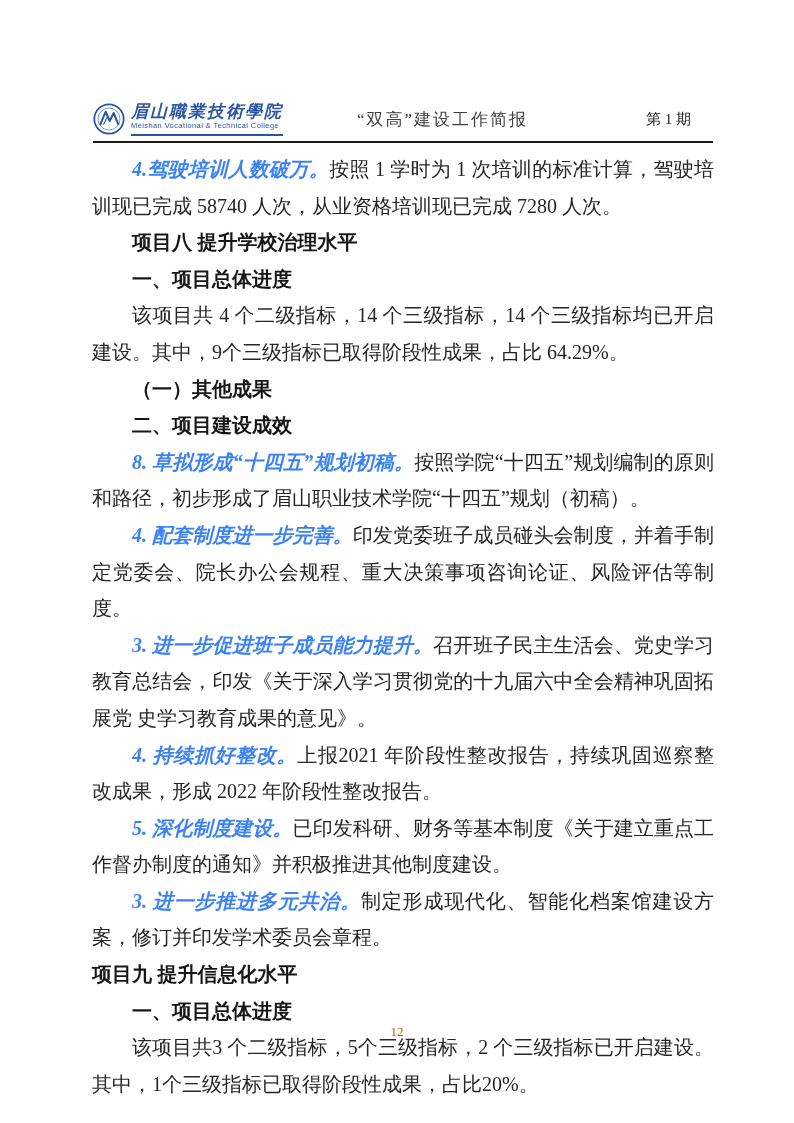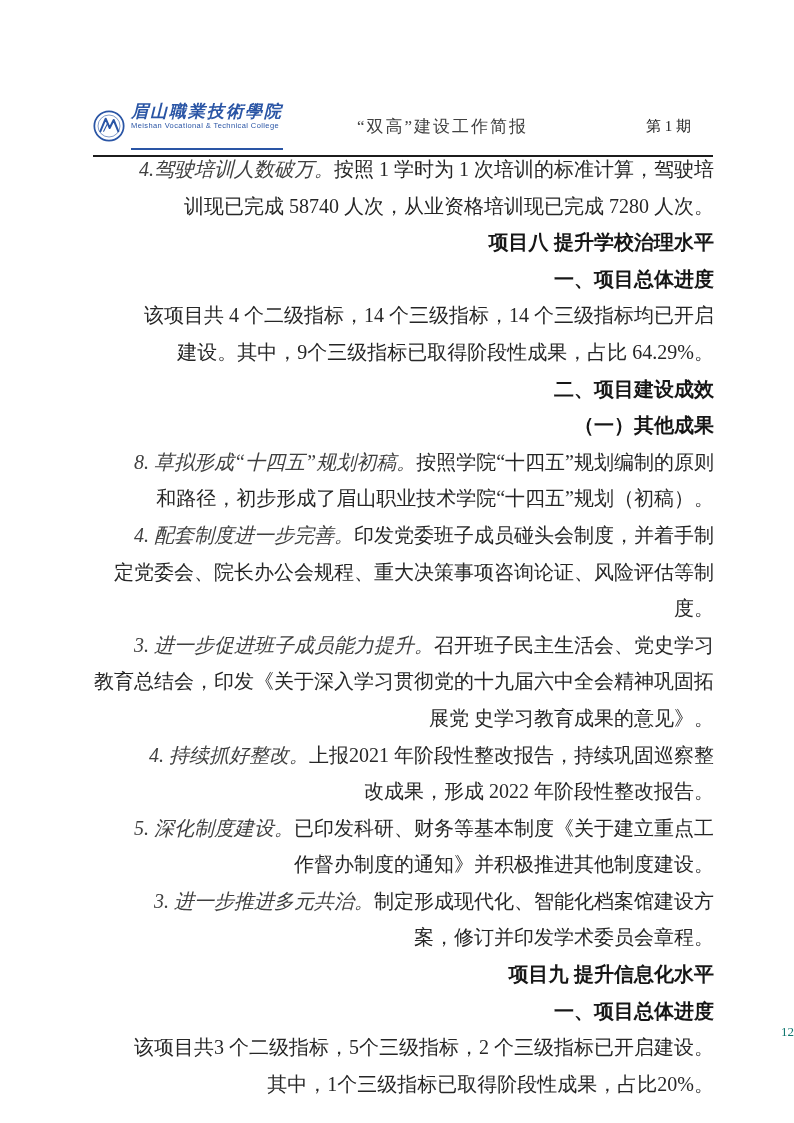--- a/index.html
+++ b/index.html
@@ -14,21 +14,21 @@
   .doc-header {
     position:absolute; left:93px; top:102px; width:620px;
     display:flex; align-items:center; justify-content:space-between;
     padding-bottom:5px;
     border-bottom:2px solid #1c1c1c;
   }
   .logo-block { display:flex; align-items:center; gap:6px; }
   .emblem { width:32px; height:32px; flex:0 0 auto; }
   .name-block {
     display:flex; flex-direction:column;
-    border-bottom:2px solid #2a55a5; padding-bottom:18px;
+    border-bottom:2px solid #2a55a5; padding-bottom:4px;
   }
   .name-zh {
     font-family:"Liberation Serif","DejaVu Serif",serif;
     font-weight:bold; font-style:italic;
     font-size:17px; line-height:19px; letter-spacing:2px;
     color:#2a55a5; white-space:nowrap;
   }
   .name-en {
     font-family:"Liberation Sans","DejaVu Sans",sans-serif;
     font-size:7.5px; line-height:9px; letter-spacing:0.4px;
@@ -41,41 +41,41 @@
   }
   .issue-no {
     font-size:15px; color:#222; white-space:nowrap;
     padding-right:22px;
     margin-left:44px;
   }
   
   .doc-content {
     position:absolute; left:92px; top:151px; width:622px;
   }
-  .doc-content p { margin:0;text-align:right; }
+  .doc-content p { margin:0; }
   .body {
     font-family:"Liberation Serif","DejaVu Serif",serif;
     font-size:20px; line-height:36.6px;
     color:#262626; text-align:justify; text-indent:2em;
   }
   .body .lead {
-    font-weight:normal; font-style:italic; color:#404040;
+    font-weight:bold; font-style:italic; color:#3b82f6;
   }
   .heading, .heading-left {
     font-family:"Liberation Sans","DejaVu Sans",sans-serif;
     font-weight:bold; font-size:20px; line-height:36.6px;
     color:#161616; text-align:left;
   }
   .heading { text-indent:2em; }
   .heading-left { text-indent:0; }
   
   .doc-footer {
     position:absolute; left:0; top:1024px; width:100%;
-    text-align:right;
-    font-size:13px; color:#0f766e;
+    text-align:center;
+    font-size:13px; color:#a16207;
     font-family:"Liberation Serif","DejaVu Serif",serif;
   }
 </style>
 </head>
 <body>
 
 <div class="page">
 
   <div class="doc-header">
     <div class="logo-block">
@@ -92,22 +92,22 @@
     </div>
     <div class="bulletin-title">“双高”建设工作简报</div>
     <div class="issue-no">第 1 期</div>
   </div>
 
   <div class="doc-content">
       <p class="body"><b class="lead">4.驾驶培训人数破万。</b><span>按照 1 学时为 1 次培训的标准计算，驾驶培训现已完成 58740 人次，从业资格培训现已完成 7280 人次。</span></p>
       <p class="heading"><span>项目八  提升学校治理水平</span></p>
       <p class="heading"><span>一、项目总体进度</span></p>
       <p class="body"><span>该项目共 4 个二级指标，14 个三级指标，14 个三级指标均已开启建设。其中，9个三级指标已取得阶段性成果，占比 64.29%。</span></p>
+      <p class="heading"><span>（一）其他成果</span></p>
       <p class="heading"><span>二、项目建设成效</span></p>
-      <p class="heading"><span>（一）其他成果</span></p>
       <p class="body"><b class="lead">8. 草拟形成“十四五”规划初稿。</b><span>按照学院“十四五”规划编制的原则和路径，初步形成了眉山职业技术学院“十四五”规划（初稿）。</span></p>
       <p class="body"><b class="lead">4. 配套制度进一步完善。</b><span>印发党委班子成员碰头会制度，并着手制定党委会、院长办公会规程、重大决策事项咨询论证、风险评估等制度。</span></p>
       <p class="body"><b class="lead">3. 进一步促进班子成员能力提升。</b><span>召开班子民主生活会、党史学习教育总结会，印发《关于深入学习贯彻党的十九届六中全会精神巩固拓展党 史学习教育成果的意见》。</span></p>
       <p class="body"><b class="lead">4. 持续抓好整改。</b><span>上报2021 年阶段性整改报告，持续巩固巡察整改成果，形成 2022 年阶段性整改报告。</span></p>
       <p class="body"><b class="lead">5. 深化制度建设。</b><span>已印发科研、财务等基本制度《关于建立重点工作督办制度的通知》并积极推进其他制度建设。</span></p>
       <p class="body"><b class="lead">3. 进一步推进多元共治。</b><span>制定形成现代化、智能化档案馆建设方案，修订并印发学术委员会章程。</span></p>
       <p class="heading-left"><span>项目九  提升信息化水平</span></p>
       <p class="heading"><span>一、项目总体进度</span></p>
       <p class="body"><span>该项目共3 个二级指标，5个三级指标，2 个三级指标已开启建设。其中，1个三级指标已取得阶段性成果，占比20%。</span></p>
     </div>

